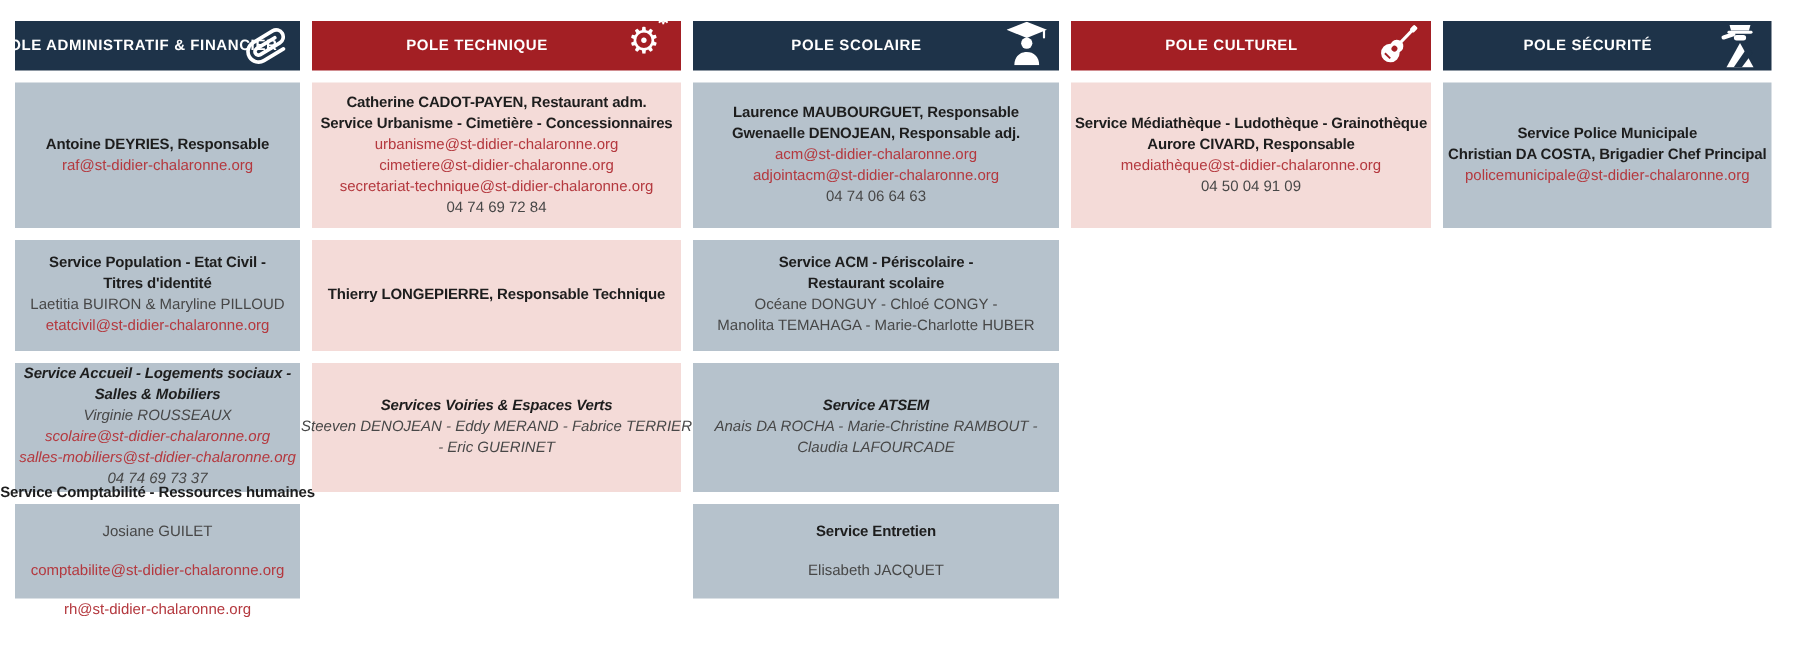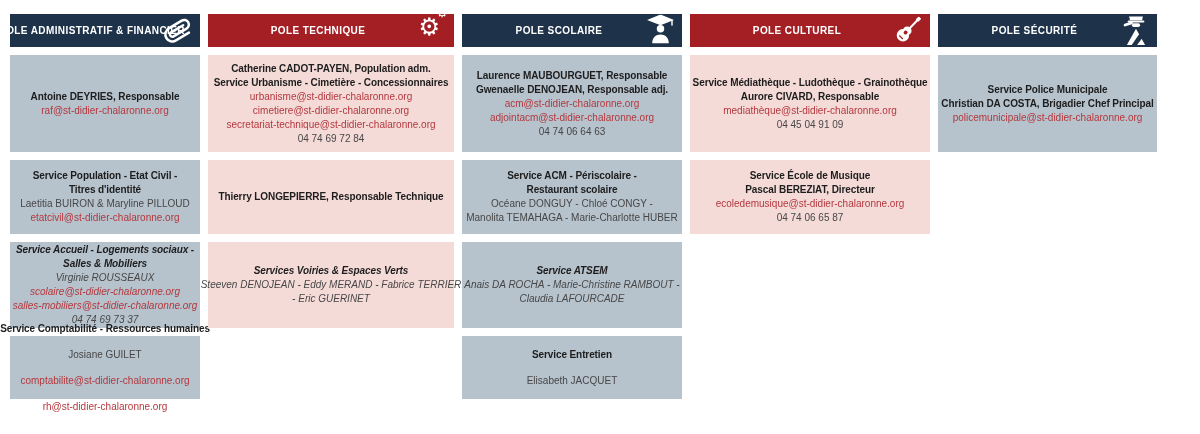--- a/index.html
+++ b/index.html
@@ -13,21 +13,21 @@
   }
   *{box-sizing:border-box;margin:0;padding:0;}
   body{background:#ffffff;font-family:"Liberation Sans",sans-serif;}
   .page{
     position:relative;width:1200px;height:434px;background:#ffffff;
     display:flex;gap:8px;padding:14px 8px 0 10px;overflow:hidden;
   }
   .column{display:flex;flex-direction:column;flex:0 0 auto;}
   .column:nth-child(1){width:190px;}
   .column:nth-child(2){width:246px;}
-  .column:nth-child(3){width:220px;}
+  .column:nth-child(3){width:244px;}
   .column:nth-child(4){width:240px;}
   .column:nth-child(5){width:219px;}
 
   .pole-header{
     position:relative;height:33px;flex:0 0 33px;margin-bottom:8px;
     display:flex;align-items:center;justify-content:center;
     padding:0 34px 0 8px;
   }
   .pole-header.navy{background:var(--header-navy);}
   .pole-header.red{background:var(--header-red);}
@@ -103,21 +103,21 @@
     </div>
     <div class="column">
       <div class="pole-header red">
         <div class="pole-title">POLE TECHNIQUE</div>
         <div class="pole-icon icon-gears">
           <span class="gear-big">⚙</span>
           <span class="gear-small">⚙</span>
         </div>
       </div>
       <div class="card pink">
-        <div class="line bold">Catherine CADOT-PAYEN, Population adm.</div>
+        <div class="line bold">Catherine CADOT-PAYEN, Restaurant adm.</div>
         <div class="line bold">Service Urbanisme - Cimetière - Concessionnaires</div>
         <div class="line link">urbanisme@st-didier-chalaronne.org</div>
         <div class="line link">cimetiere@st-didier-chalaronne.org</div>
         <div class="line link">secretariat-technique@st-didier-chalaronne.org</div>
         <div class="line phone">04 74 69 72 84</div>
       </div>
       <div class="card pink">
         <div class="line bold">Thierry LONGEPIERRE, Responsable Technique</div>
       </div>
       <div class="card pink">
@@ -172,27 +172,21 @@
             <circle cx="8" cy="24" r="6"></circle>
             <circle cx="8" cy="20.2" r="1.9" fill="var(--header-red)"></circle>
             <rect x="5.6" y="26" width="4.8" height="1.2" fill="var(--header-red)"></rect>
           </svg>
         </div>
       </div>
       <div class="card pink">
         <div class="line bold">Service Médiathèque - Ludothèque - Grainothèque</div>
         <div class="line bold">Aurore CIVARD, Responsable</div>
         <div class="line link">mediathèque@st-didier-chalaronne.org</div>
-        <div class="line phone">04 45 04 91 09</div>
-      </div>
-      <div class="card pink">
-        <div class="line bold">Service École de Musique</div>
-        <div class="line bold">Pascal BEREZIAT, Directeur</div>
-        <div class="line link">ecoledemusique@st-didier-chalaronne.org</div>
-        <div class="line phone">04 74 06 65 87</div>
+        <div class="line phone">04 50 04 91 09</div>
       </div>
     </div>
     <div class="column">
       <div class="pole-header navy">
         <div class="pole-title">POLE SÉCURITÉ</div>
         <div class="pole-icon icon-police">
           <svg width="26" height="30" viewBox="0 0 24 28" fill="#fff">
             <path d="M5.5 1.5 h13 l-0.9 3.4 h-11.2 z"></path>
             <rect x="4.2" y="5.2" width="15.6" height="1.8" rx="0.9"></rect>
             <rect x="8.2" y="7.8" width="7.6" height="3.4" rx="1.7"></rect>

